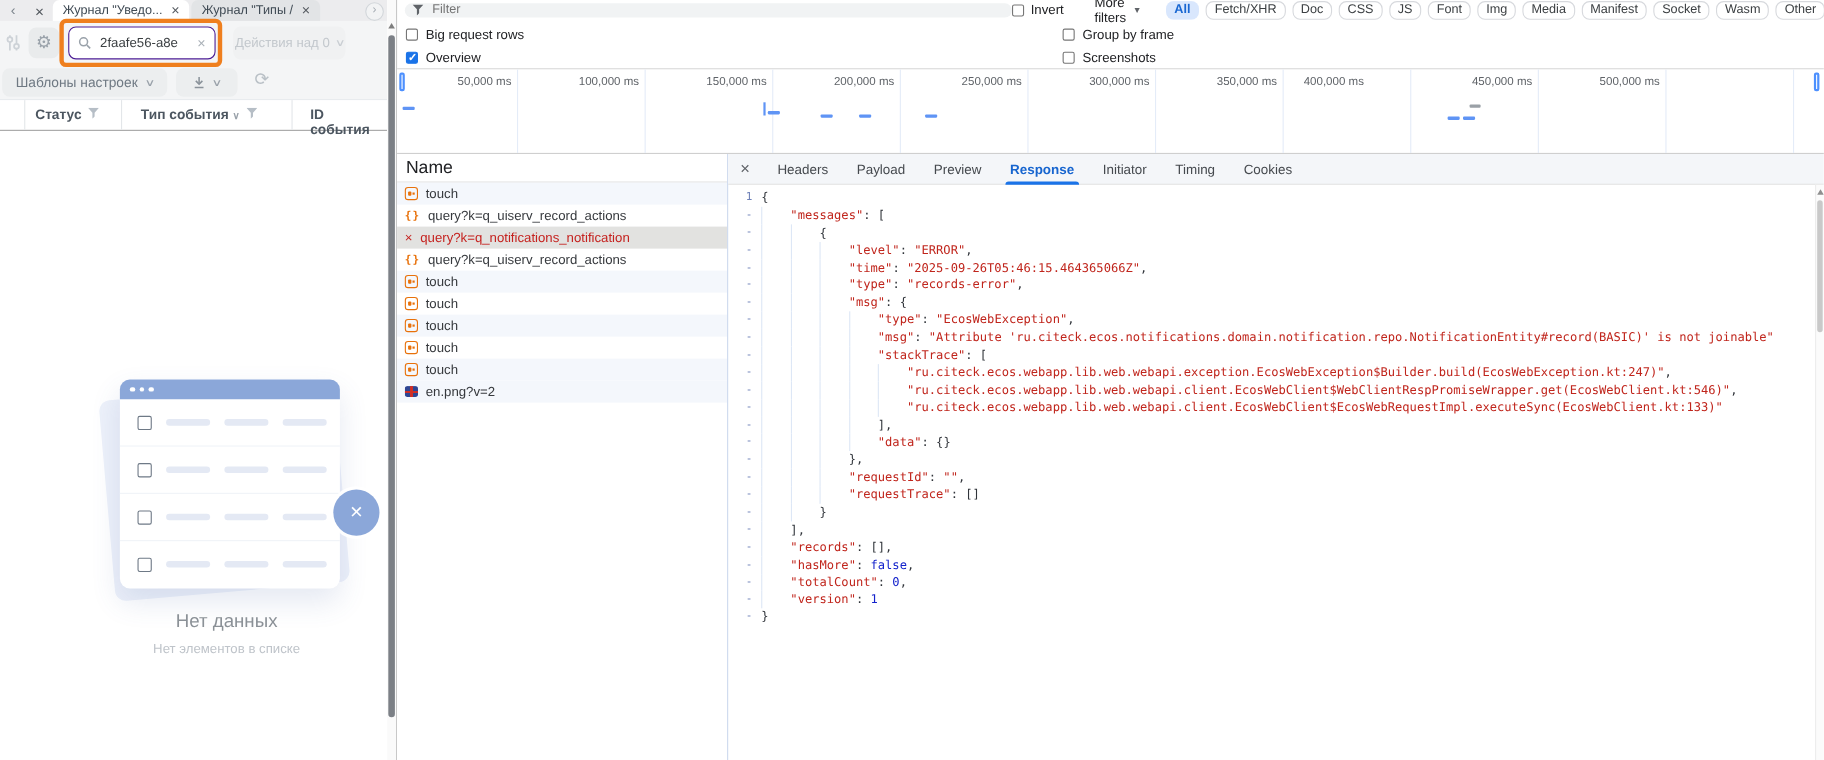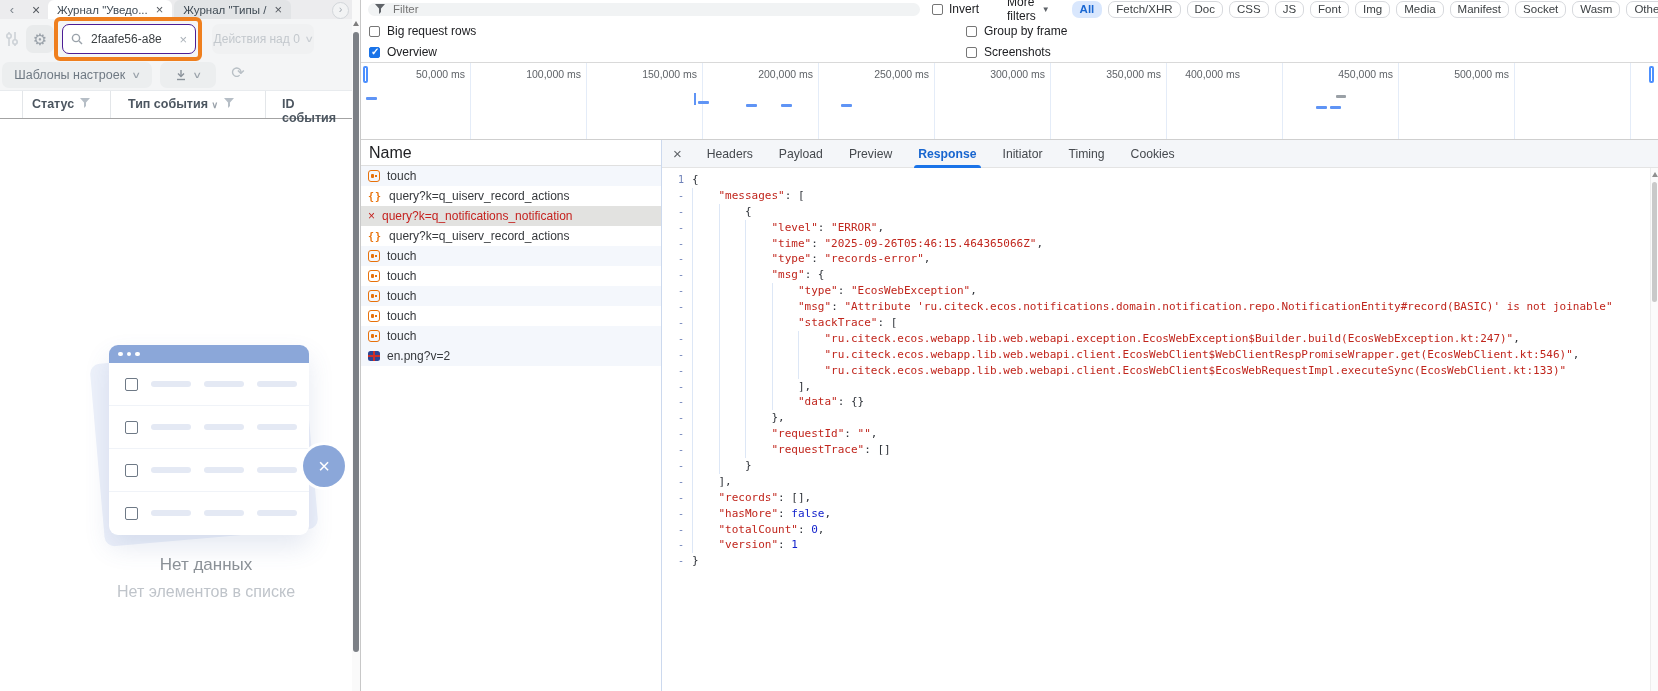--- a/index.html
+++ b/index.html
@@ -42,33 +42,33 @@
   .illo-card{position:absolute;left:14px;top:8px;width:200px;height:190px;background:#fff;border-radius:9px;box-shadow:0 12px 26px rgba(70,100,160,.14);}
   .illo-head{height:18px;background:var(--illo-blue,#8ba7d9);border-radius:9px 9px 0 0;display:flex;align-items:center;padding-left:9px;gap:4px;}
   .illo-dot{width:4.5px;height:4.5px;border-radius:50%;background:#fff;}
   .illo-row{height:42px;display:flex;align-items:center;padding-left:16px;gap:13px;border-bottom:1px solid #f0f3f8;}
   .illo-row:last-child{border-bottom:none;}
   .illo-cb{width:11px;height:11px;border:1.6px solid #6e7986;border-radius:2px;flex:none;}
   .illo-bar{width:40px;height:6px;border-radius:3px;background:#e4e9f4;flex:none;}
   .illo-x{position:absolute;left:208px;top:108px;width:42px;height:42px;border-radius:50%;background:var(--illo-blue,#8ba7d9);color:#fff;font-size:20px;line-height:42px;text-align:center;box-shadow:0 0 0 3px rgba(255,255,255,.9);}
   .empty-texts{position:absolute;left:56px;top:218px;width:300px;text-align:center;}
   .empty-title{font-size:17px;color:#8b9197;}
-  .empty-sub{margin-top:8px;font-size:16px;color:#bfc4ca;}
+  .empty-sub{margin-top:8px;font-size:12px;color:#bfc4ca;}
 
   
   .app-scroll{position:absolute;left:352px;top:0;width:8px;height:691px;background:#fafafa;}
   .app-scroll .arr{position:absolute;left:1px;top:21px;width:0;height:0;border-left:3px solid transparent;border-right:3px solid transparent;border-bottom:5px solid #7e7e7e;}
   .app-scroll .thumb{position:absolute;left:1px;top:32px;width:6px;height:620px;background:#7c8086;border-radius:3px;}
 
   
   .dt{position:absolute;left:360px;top:0;width:1298px;height:691px;background:#fff;border-left:1px solid #c8c8c8;box-sizing:border-box;}
   .dt-row1{position:absolute;left:0;top:0;width:1298px;height:18px;display:flex;align-items:center;padding-left:7px;box-sizing:border-box;}
   .filter-pill{width:538px;height:13px;border-radius:7px;background:#f1f3f4;display:flex;align-items:center;padding:0 7px;gap:6px;flex:none;}
   .filter-pill input{border:none;outline:none;background:transparent;font-size:11.5px;color:#5f6368;width:400px;font-family:"Liberation Sans",sans-serif;}
-  .cb{display:flex;align-items:center;gap:6px;font-size:12px;color:#202124;margin-left:12px;}
+  .cb{display:flex;align-items:center;gap:6px;font-size:12px;color:#202124;}
   .cbx{width:11px;height:11px;border:1px solid #767676;border-radius:2px;background:#fff;box-sizing:border-box;flex:none;}
   .cbx.on{background:var(--dt-blue,#1a73e8);border-color:var(--dt-blue,#1a73e8);position:relative;}
   .cbx.on::after{content:"✓";position:absolute;left:1px;top:-2px;color:#fff;font-size:10px;font-weight:bold;}
   .more-filters{display:flex;align-items:center;gap:6px;font-size:12px;color:#202124;margin-left:28px;}
   .mf-caret{font-size:8px;color:#5f6368;}
   .vsep{width:1px;height:13px;background:#dadce0;margin:0 11px;}
   .chips{display:flex;align-items:center;gap:6px;text-align:center;}
   .chip{font-size:11.5px;color:#3c4043;border:1px solid #d7d9dd;border-radius:7px;padding:0 7px;height:15px;line-height:14px;background:#fff;white-space:nowrap;}
   .chip.sel{background:var(--chip-bg,#d9e7fd);color:var(--chip-fg,#1967d2);border-color:transparent;font-weight:bold;}
   .cbrow{position:absolute;display:flex;align-items:center;gap:7px;font-size:12px;color:#202124;}

